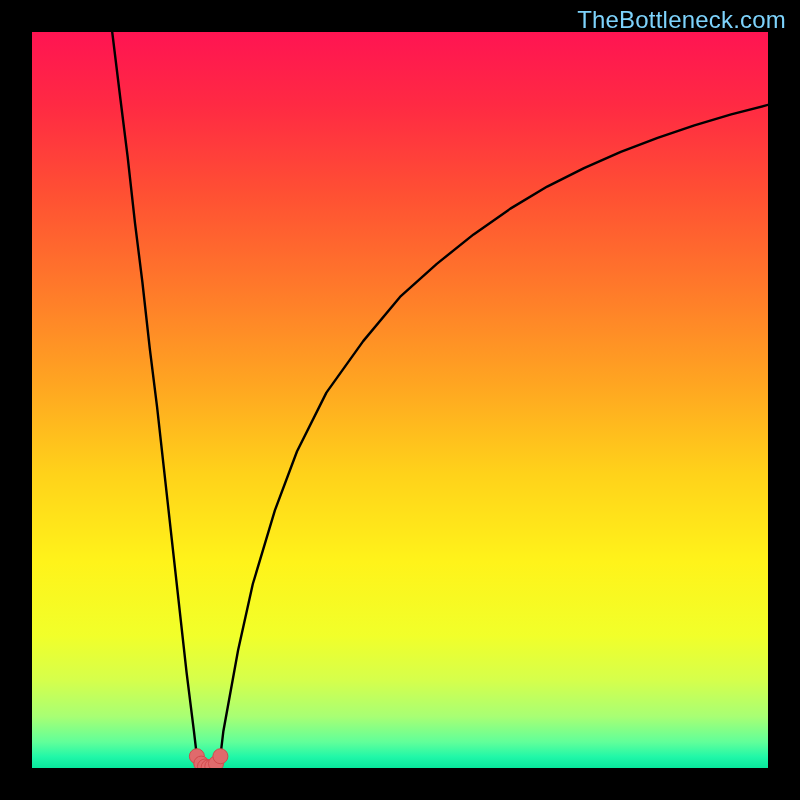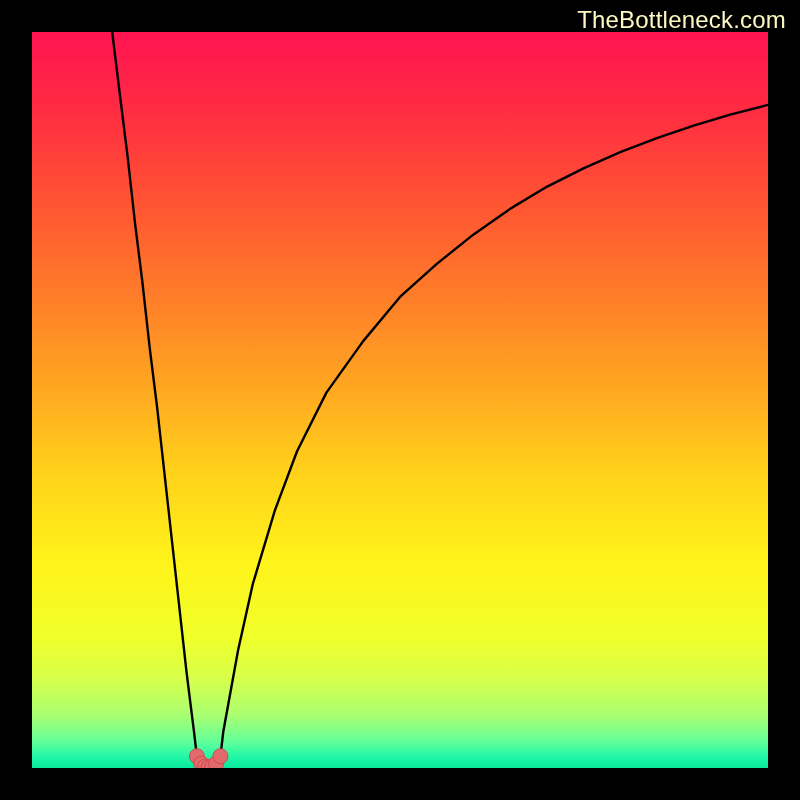--- a/index.html
+++ b/index.html
@@ -29,21 +29,21 @@
   }
   .plot svg {
     display: block;
     width: 736px;
     height: 736px;
   }
   .watermark {
     position: absolute;
     top: 6px;
     right: 14px;
-    color: #fef9c3;
+    color: #7dd3fc;
     font-size: 24px;
     font-weight: 400;
     letter-spacing: 0.2px;
     user-select: none;
   }
 </style>
 </head>
 <body>
 
 <div class="frame">

